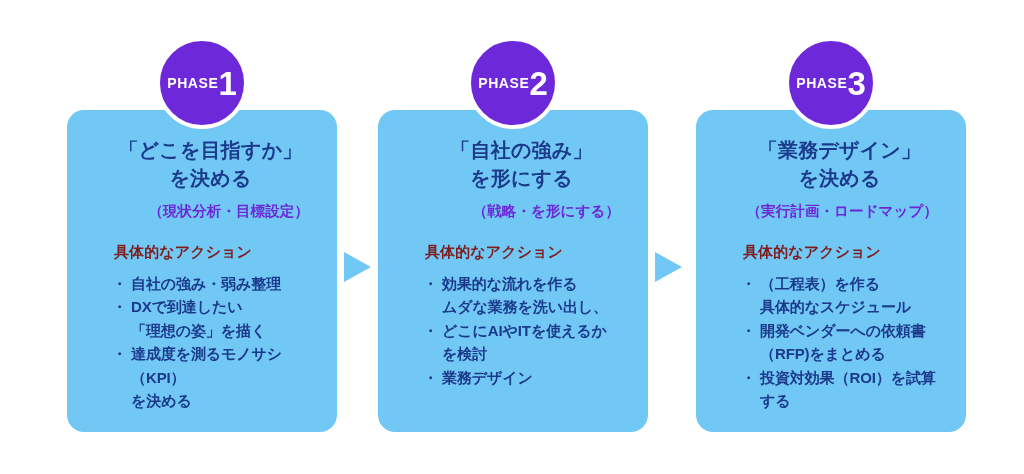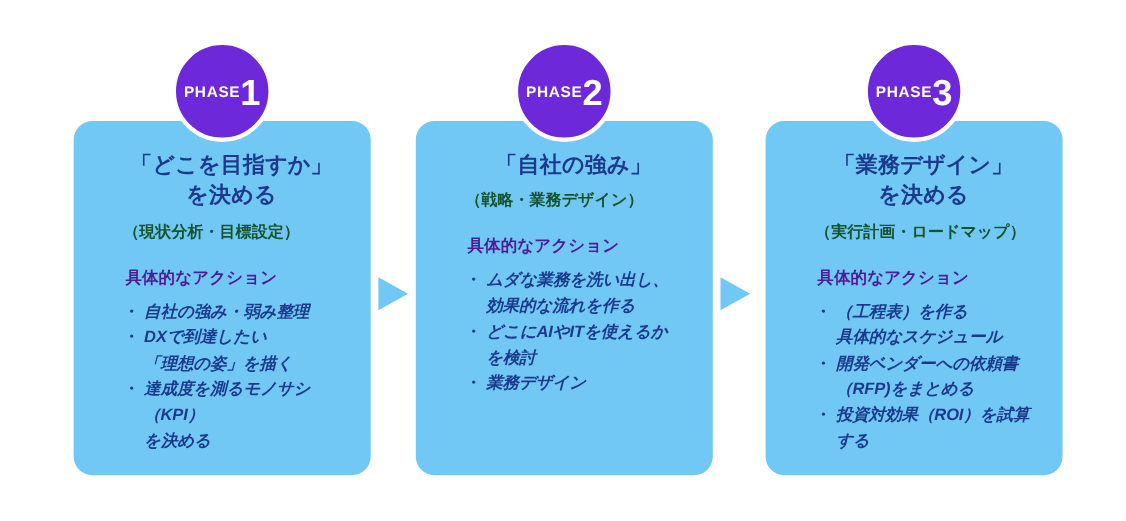--- a/index.html
+++ b/index.html
@@ -80,32 +80,32 @@
     color: #1b3a8c;
     font-size: 20px;
     font-weight: bold;
     line-height: 1.42;
     letter-spacing: 0.2px;
   }
   .card-title .title-line {
     display: block;
   }
   .card-subtitle {
-    text-align: left;
-    color: #14532d;
+    text-align: right;
+    color: #6d28d9;
     font-size: 14.5px;
     font-weight: bold;
     line-height: 1.3;
     margin-top: 9px;
     letter-spacing: 0.1px;
   }
 
   
   .actions-heading {
-    color: #4c1d95;
+    color: #7f1d1d;
     font-size: 15px;
     font-weight: bold;
     margin-top: 22px;
     margin-left: 2px;
     letter-spacing: 0.1px;
   }
   .actions-list {
     list-style: none;
     margin: 10px 0 0 0;
     padding: 0;
@@ -120,21 +120,20 @@
     margin-bottom: 0px;
     letter-spacing: -0.1px;
   }
   .action-item .bullet-mark {
     position: absolute;
     left: 0;
     top: 0;
   }
   .action-item .cont-line {
     display: block;
-    font-style: italic;
   }
 
   
   .connector-arrow {
     position: absolute;
     top: 252px;
     width: 0;
     height: 0;
     border-top: 15px solid transparent;
     border-bottom: 15px solid transparent;
@@ -182,28 +181,29 @@
   <div class="connector-arrow" id="arrow-1"></div>
 
   <div class="phase-card" id="card-2">
     <div class="phase-badge">
       <span class="badge-word">PHASE</span>
       <span class="badge-number">2</span>
     </div>
     <div class="card-inner">
       <div class="card-title">
         <span class="title-line">「自社の強み」</span>
+        <span class="title-line">を形にする</span>
       </div>
-      <div class="card-subtitle">（戦略・業務デザイン）</div>
+      <div class="card-subtitle">（戦略・を形にする）</div>
       <div class="actions-heading">具体的なアクション</div>
       <ul class="actions-list">
         <li class="action-item">
           <span class="bullet-mark">・</span>
+          <span class="cont-line">効果的な流れを作る</span>
           <span class="cont-line">ムダな業務を洗い出し、</span>
-          <span class="cont-line">効果的な流れを作る</span>
         </li>
         <li class="action-item">
           <span class="bullet-mark">・</span>
           <span class="cont-line">どこにAIやITを使えるかを検討</span>
         </li>
         <li class="action-item">
           <span class="bullet-mark">・</span>
           <span class="cont-line">業務デザイン</span>
         </li>
       </ul>

